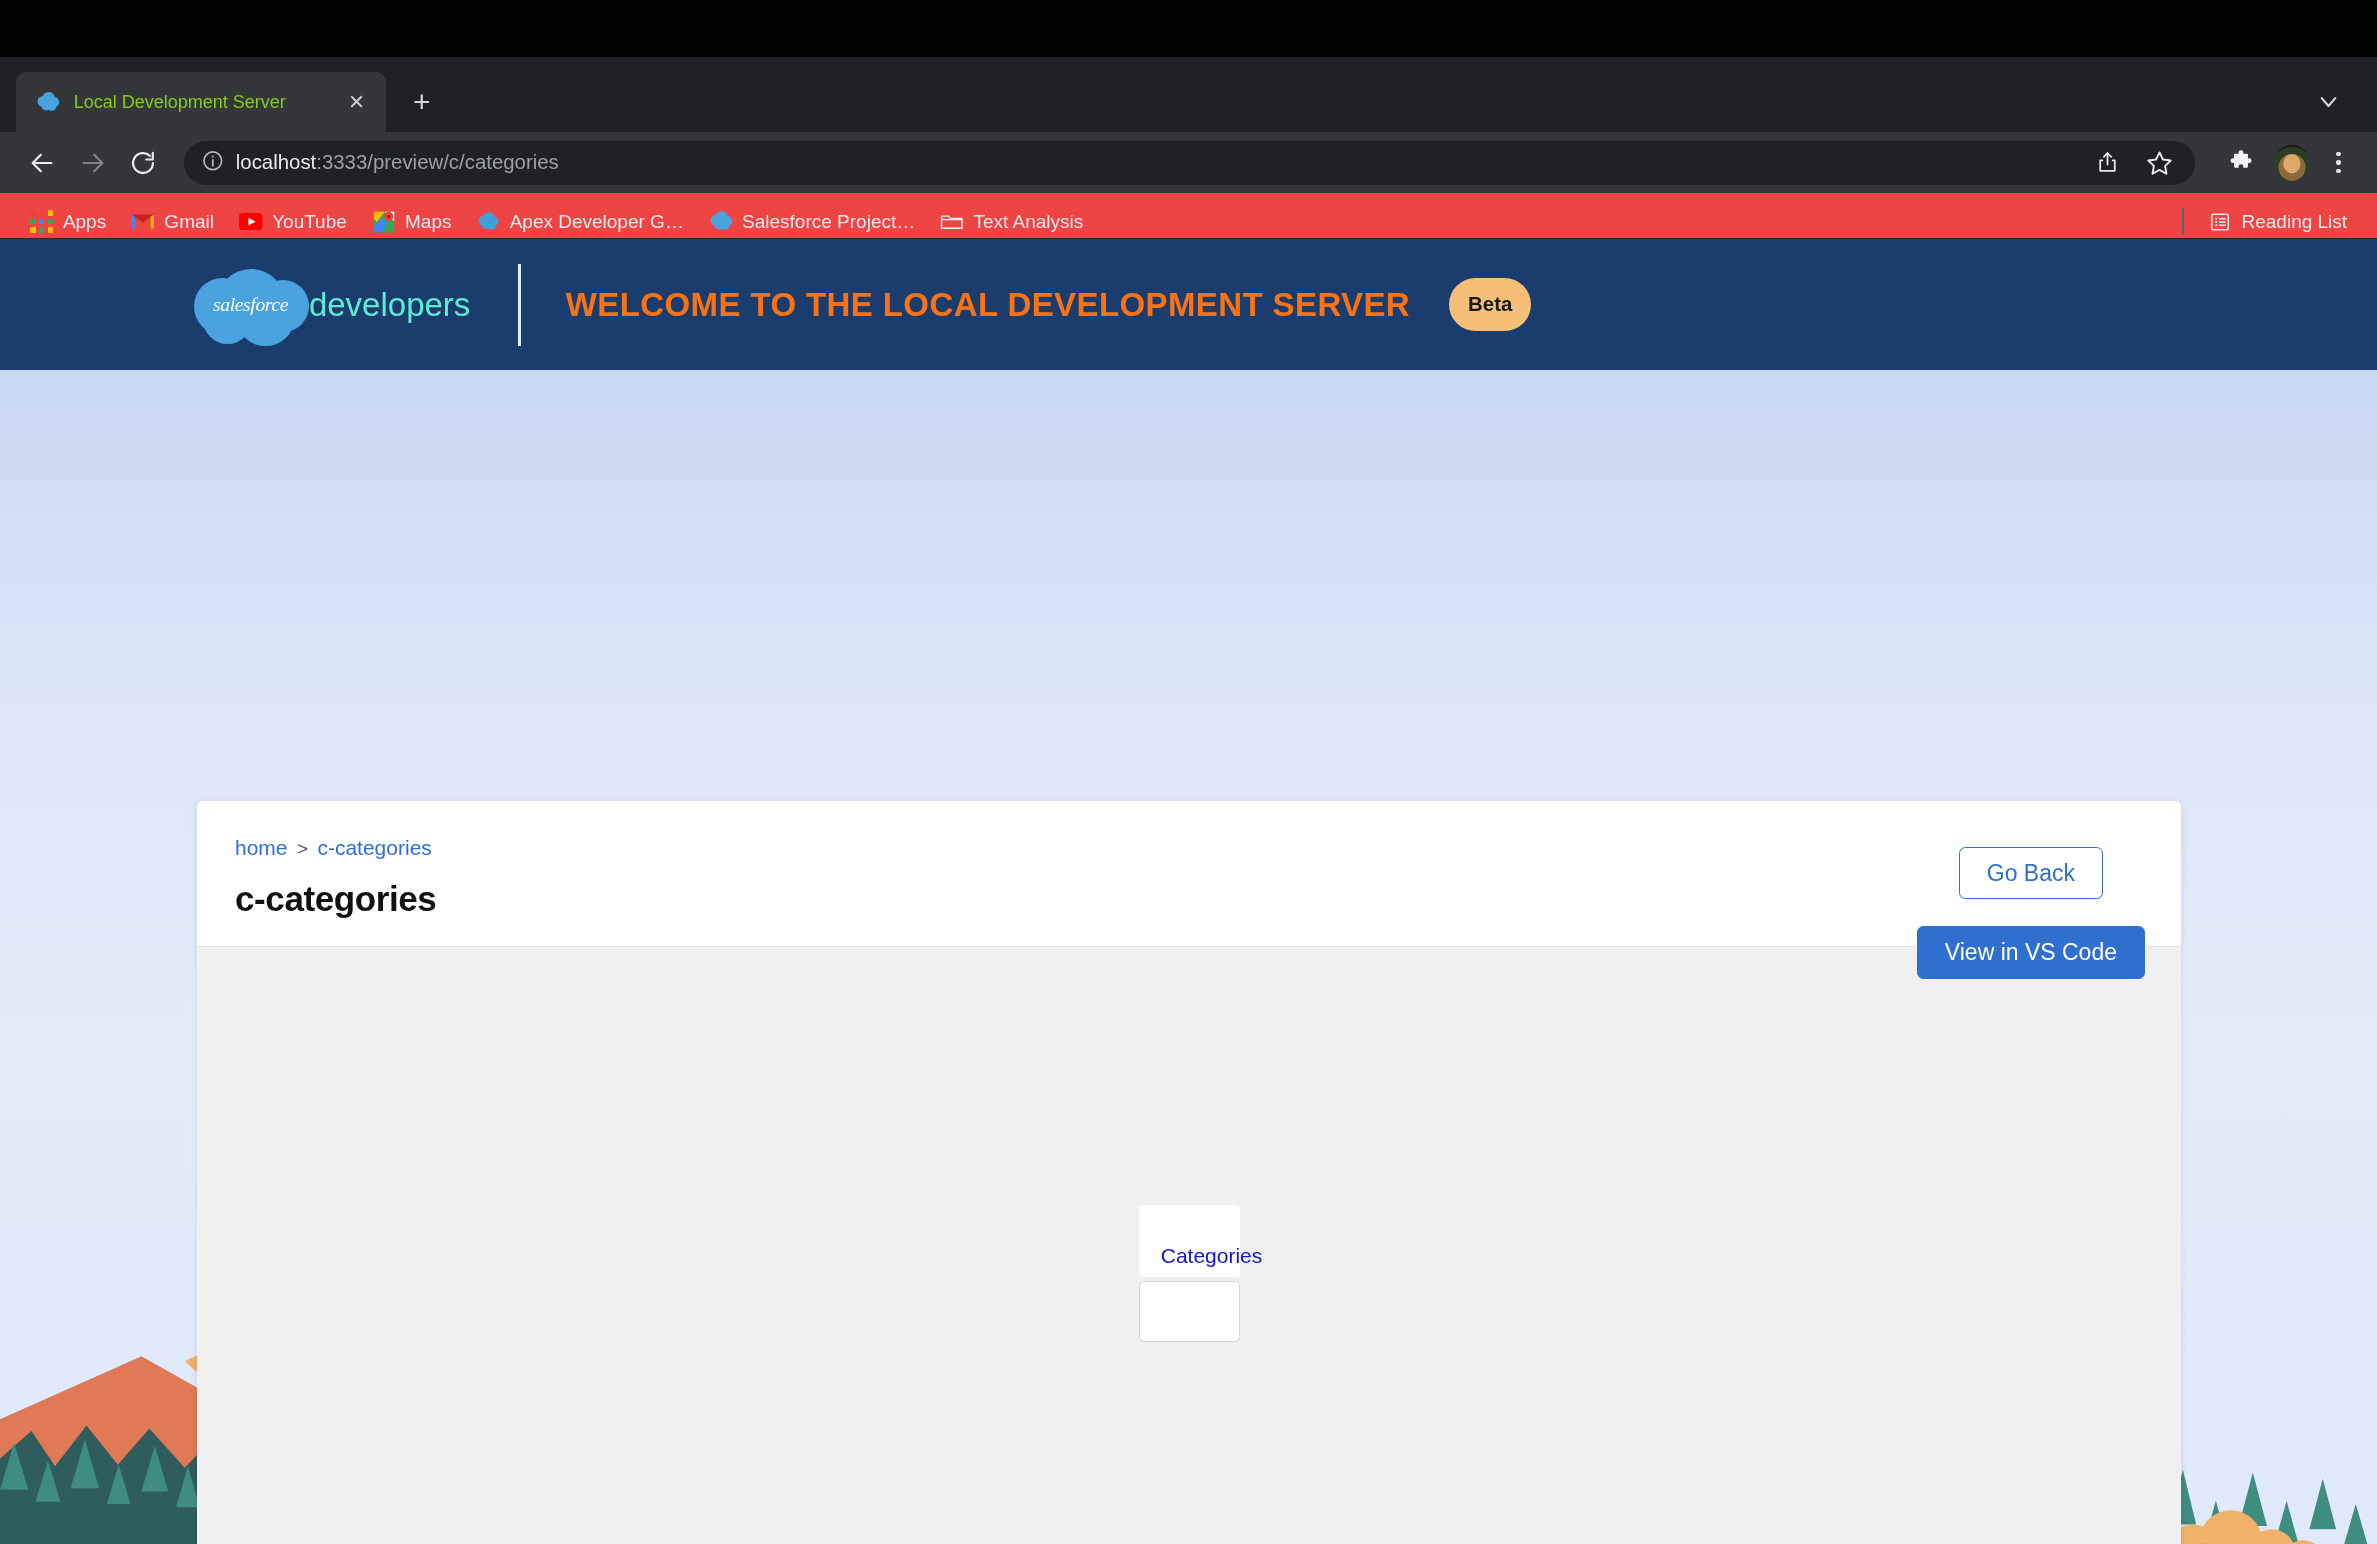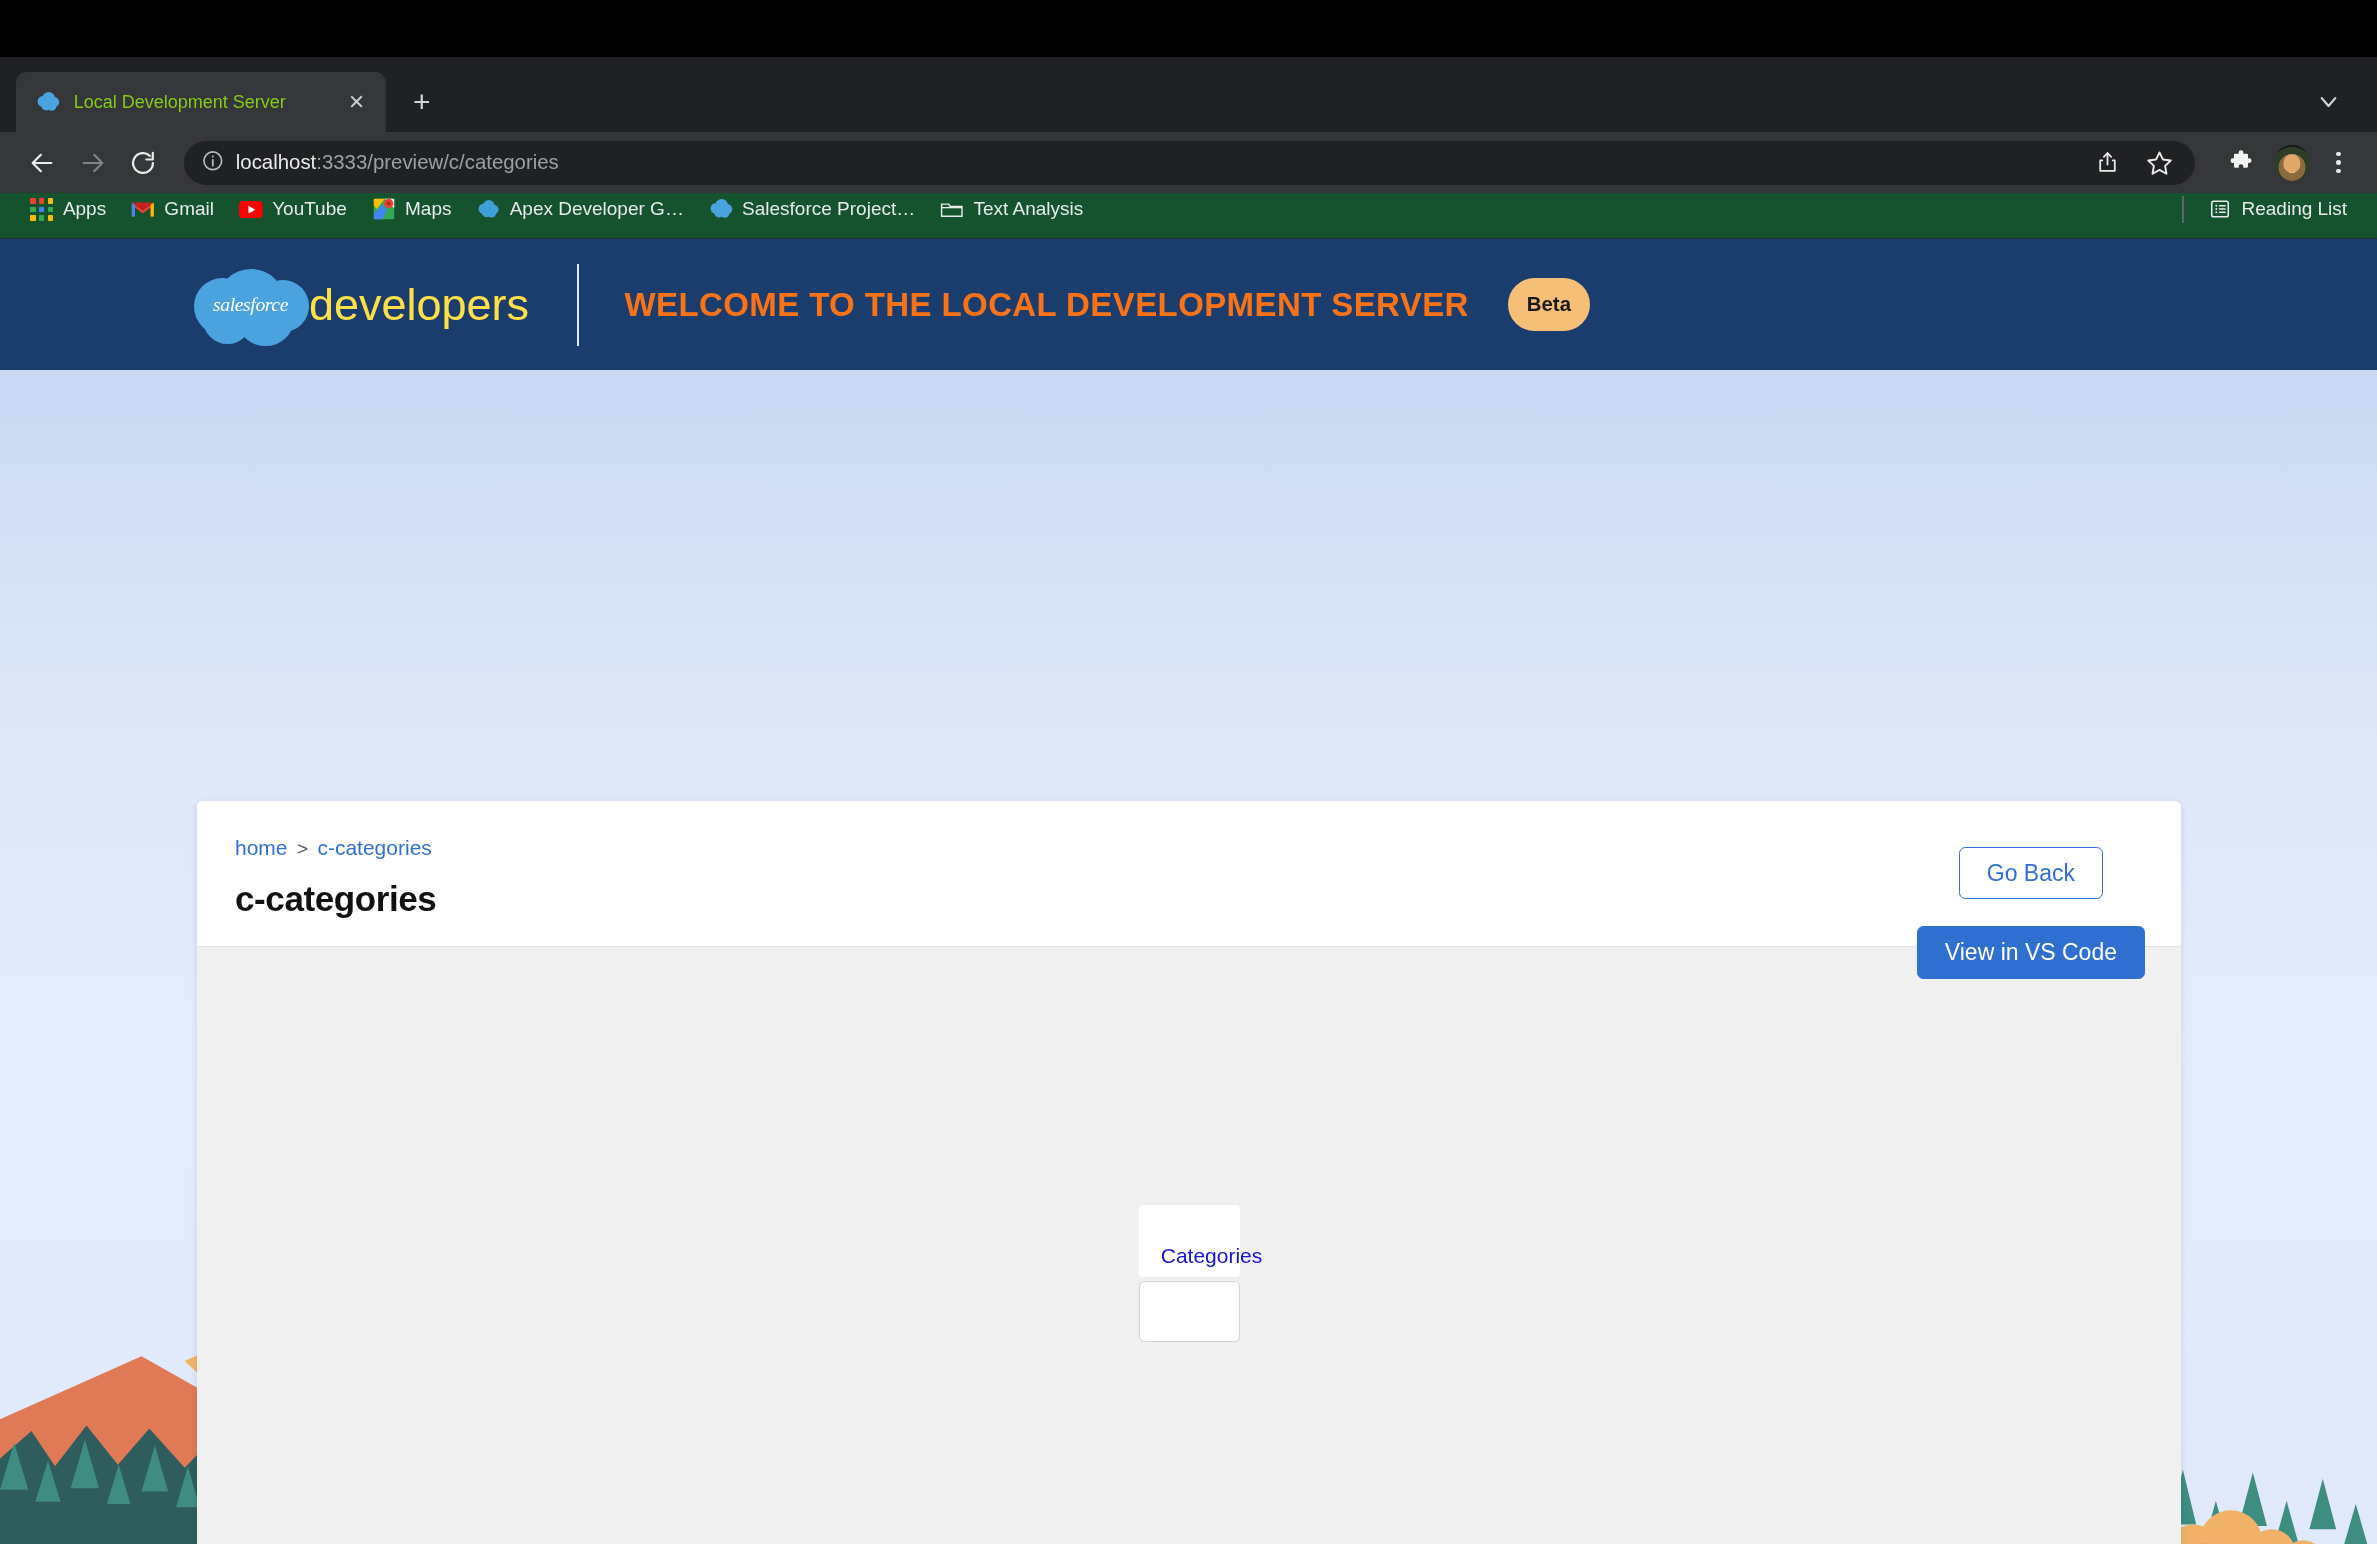--- a/index.html
+++ b/index.html
@@ -76,22 +76,22 @@
     background:#dda86a;
   }
   .kebab {
     width: 36px; height: 36px; display: flex; flex-direction: column;
     align-items: center; justify-content: center; gap: 3.9px;
   }
   .kebab i { width: 4.7px; height: 4.7px; border-radius: 50%; background: #e8eaed; display:block; }
 
   
   .bookmarks {
-    height: 46px; background: #14532d;
-    display: flex; align-items: flex-start; padding: 0 17.3px; gap: 0;
+    height: 46px; background: #ef4444;
+    display: flex; align-items: flex-end; padding: 0 17.3px; gap: 0;
     border-bottom: 0.8px solid #2a2b2e;
   }
   .bm {
     display: flex; align-items: center; gap: 9.4px;
     padding: 4.7px 12.6px; border-radius: 6.3px; color: #e8eaed;
     font-size: 19px; white-space: nowrap;
   }
   .bm-ico { width: 23.6px; height: 23.6px; flex: 0 0 auto; display:flex; align-items:center; justify-content:center; }
   .bm-right { margin-left: auto; display: flex; align-items: center; gap: 1px; }
   .bm-sep { width: 1.6px; height: 27px; background: #5f6368; margin-right: 11px; }
@@ -112,21 +112,21 @@
   .sf-cloud .puff { position: absolute; background: #4aa3df; border-radius: 50%; }
   .sf-cloud .p1 { width: 57px; height: 57px; left: 4.7px;  top: 11px; }
   .sf-cloud .p2 { width: 68px; height: 68px; left: 28px; top: 1.6px; }
   .sf-cloud .p3 { width: 52px; height: 52px; left: 68px; top: 12.6px; }
   .sf-cloud .p4 { width: 49px; height: 49px; left: 14px; top: 28px; }
   .sf-cloud .p5 { width: 55px; height: 49px; left: 49px; top: 30px; }
   .sf-cloud-label {
     position: relative; z-index: 3; color: #fff; font-size: 19.7px;
     font-style: italic; font-family: "Liberation Serif", serif; letter-spacing: -0.4px;
   }
-  .sf-devlabel { color: #fde047; font-size: 45px; font-weight: 300; margin-left: -3.1px; }
+  .sf-devlabel { color: #5eead4; font-size: 33px; font-weight: 300; margin-left: -3.1px; }
   .sf-divider { width: 2.4px; height: 82px; background: #e4ecf5; margin: 0 33px 0 36px; }
   .sf-welcome {
     color: #f97316; font-size: 33px; font-weight: 700;
     letter-spacing: 0.4px; text-transform: uppercase; white-space: nowrap;
   }
   .beta-badge {
     background: #f5bf77; color: #1a1a1a; font-size: 20.4px; font-weight: 700;
     border-radius: 785px; padding: 15px 19px; margin-left: 27px;
   }
 

